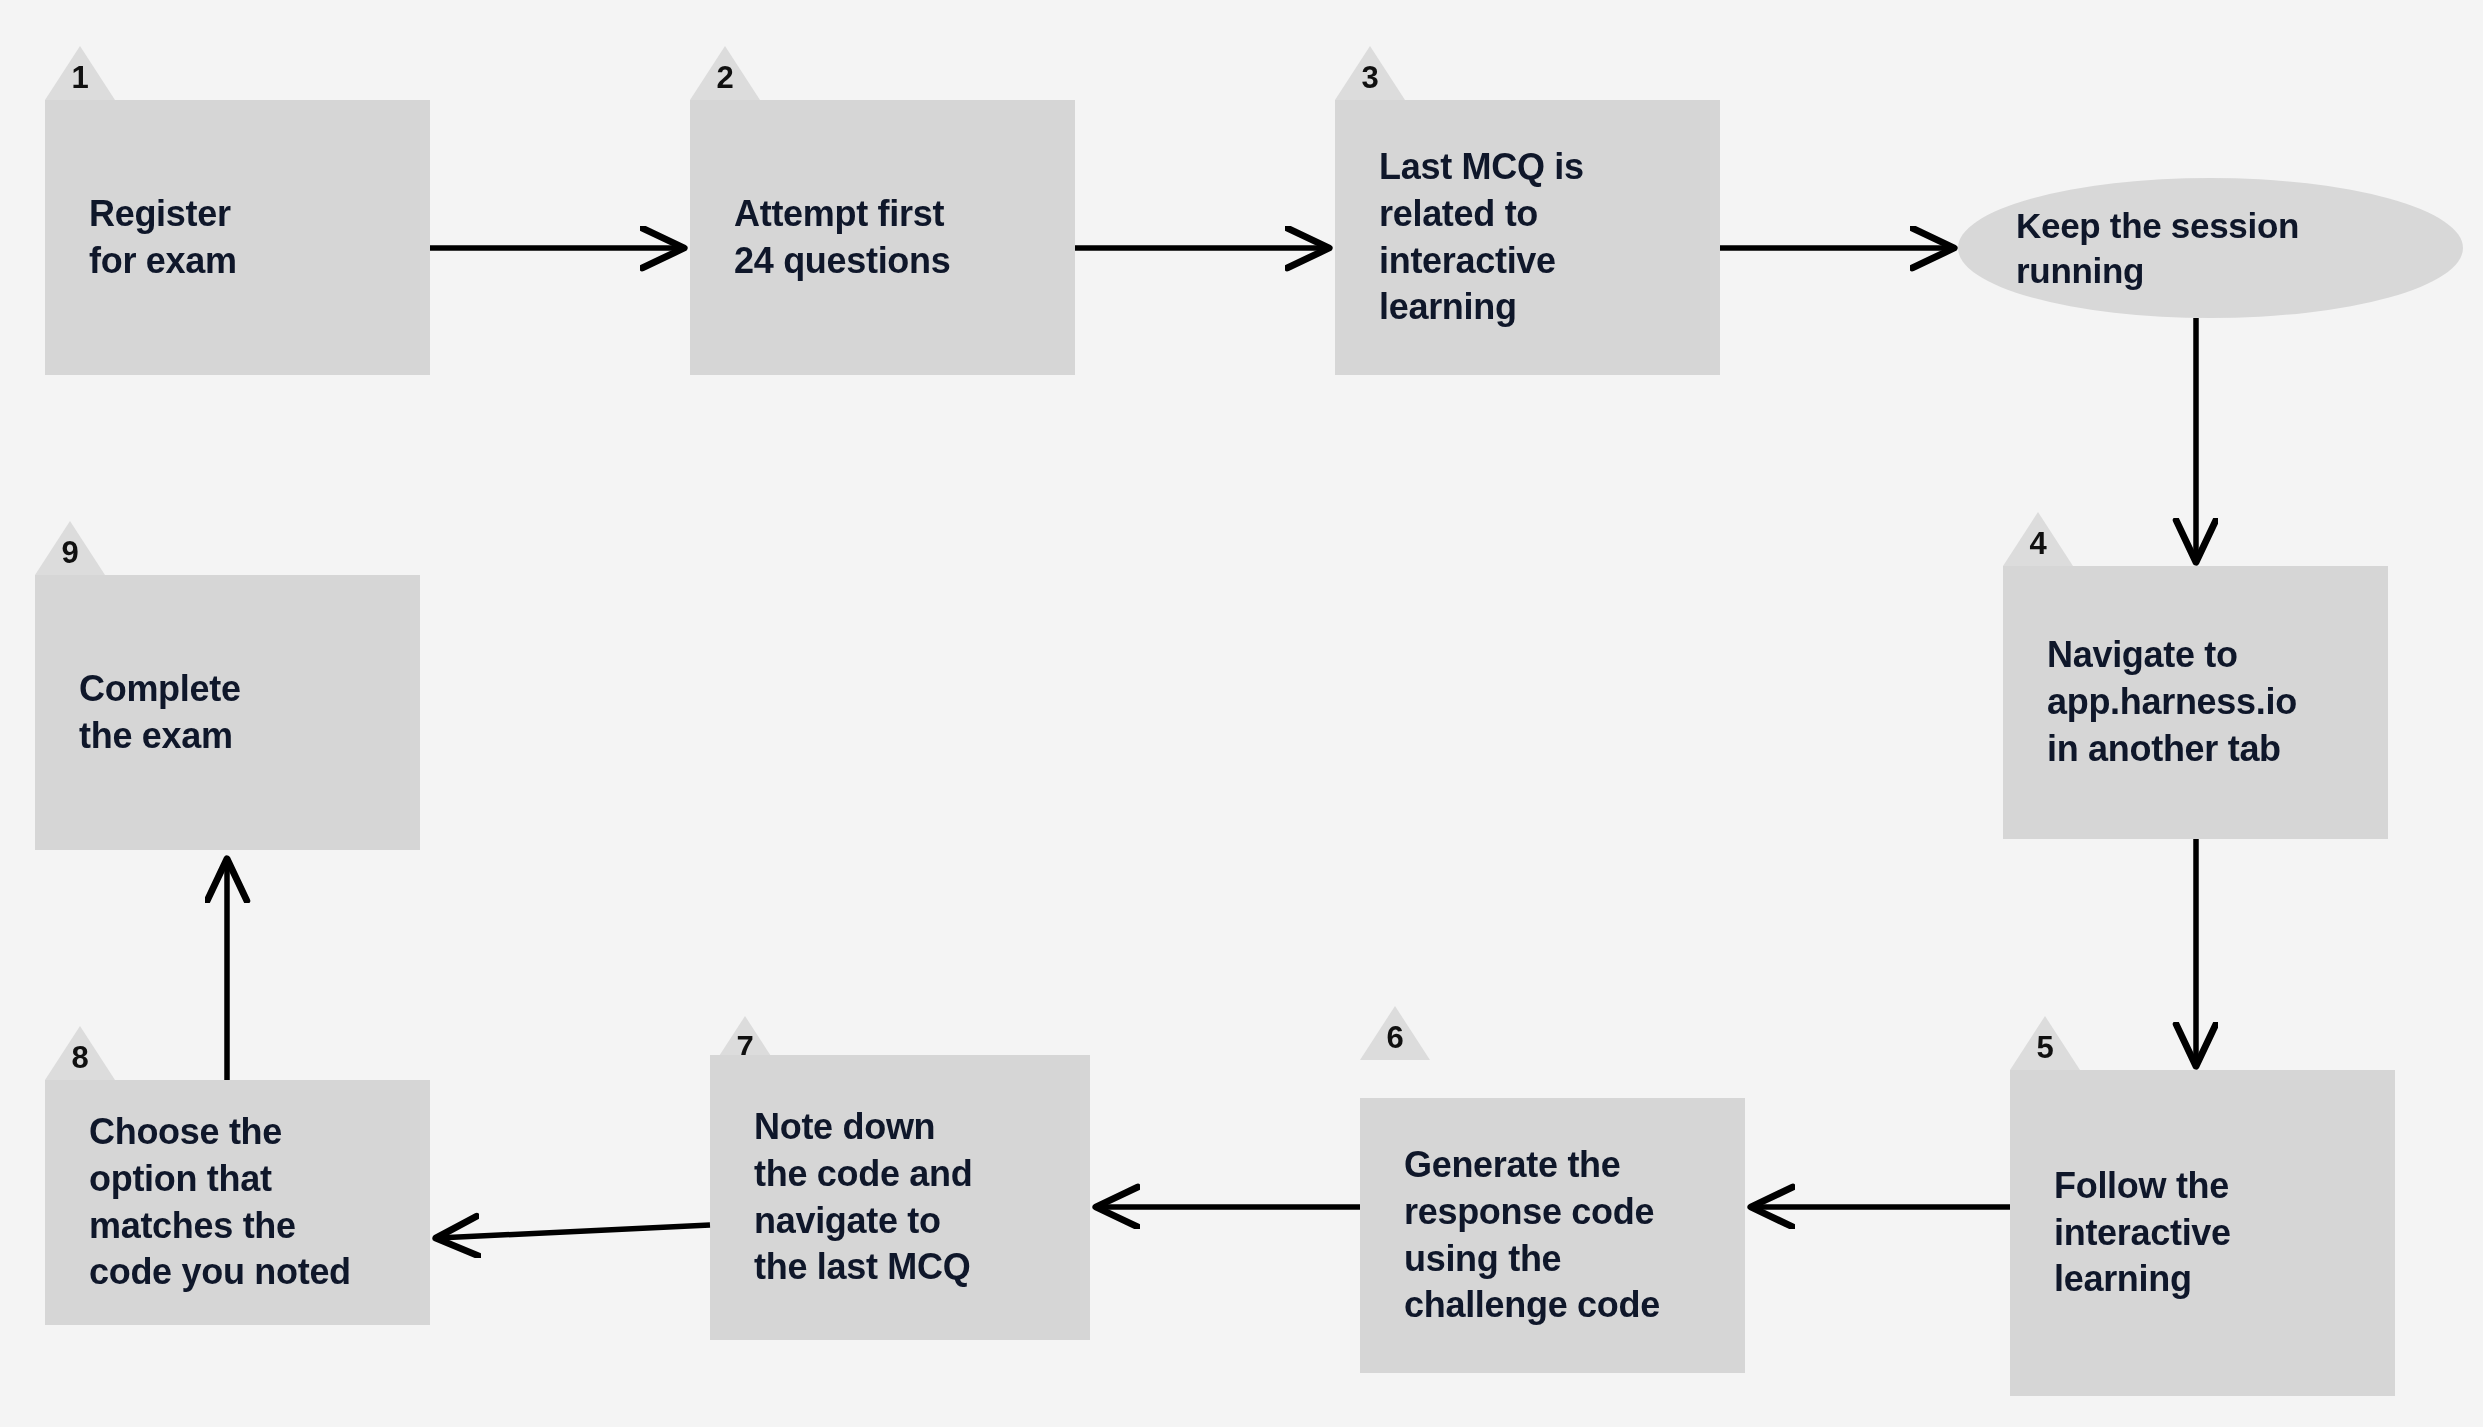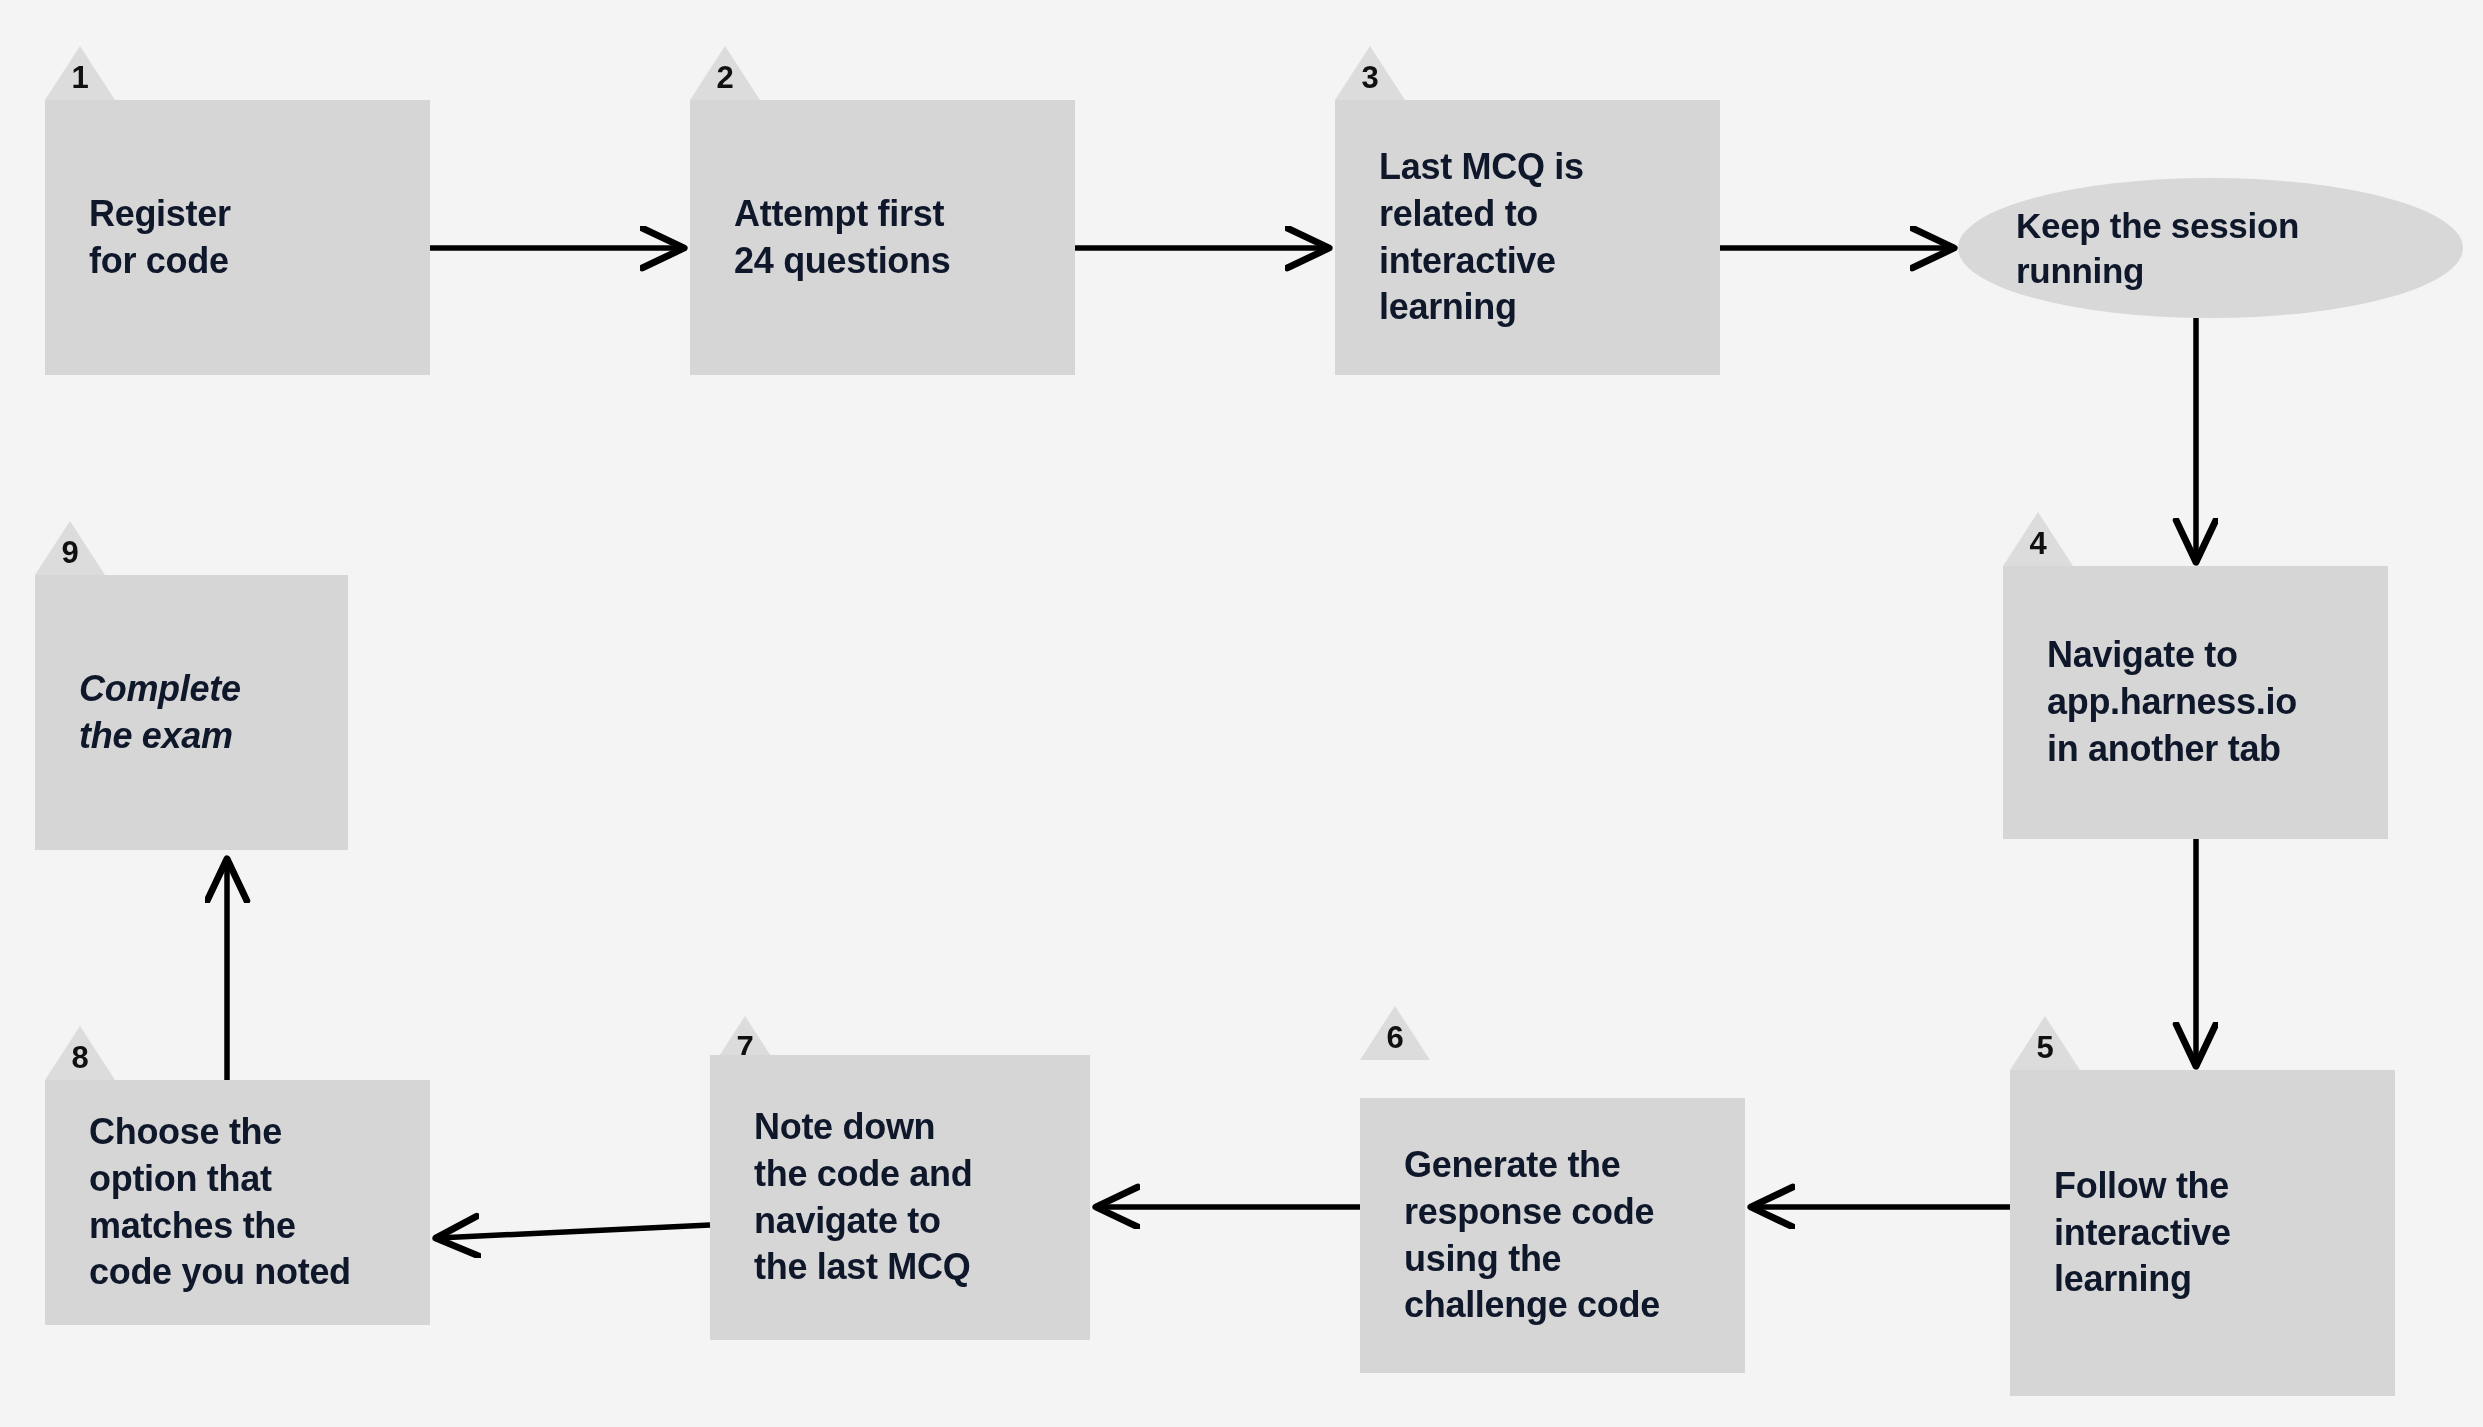--- a/index.html
+++ b/index.html
@@ -84,21 +84,21 @@
 <body>
 
 <div id="canvas">
 
   <div class="badge" style="left:45px; top:46px;">
     <span class="badge-tri"></span>
     <span class="badge-num">1</span>
   </div>
   <div class="node" style="left:45px; top:100px; width:385px; height:275px;">
     <div class="node-label">Register
-for code</div>
+for exam</div>
   </div>
 
   <div class="badge" style="left:690px; top:46px;">
     <span class="badge-tri"></span>
     <span class="badge-num">2</span>
   </div>
   <div class="node" style="left:690px; top:100px; width:385px; height:275px;">
     <div class="node-label">Attempt first
 24 questions</div>
   </div>
@@ -126,21 +126,21 @@
   <div class="node" style="left:2003px; top:566px; width:385px; height:273px;">
     <div class="node-label">Navigate to
 app.harness.io
 in another tab</div>
   </div>
 
   <div class="badge" style="left:35px; top:521px;">
     <span class="badge-tri"></span>
     <span class="badge-num">9</span>
   </div>
-  <div class="node" style="left:35px; top:575px; width:313px; height:275px;font-style:italic;">
+  <div class="node" style="left:35px; top:575px; width:385px; height:275px;">
     <div class="node-label">Complete
 the exam</div>
   </div>
 
   <div class="badge" style="left:45px; top:1026px;">
     <span class="badge-tri"></span>
     <span class="badge-num">8</span>
   </div>
   <div class="node" style="left:45px; top:1080px; width:385px; height:245px;">
     <div class="node-label">Choose the

